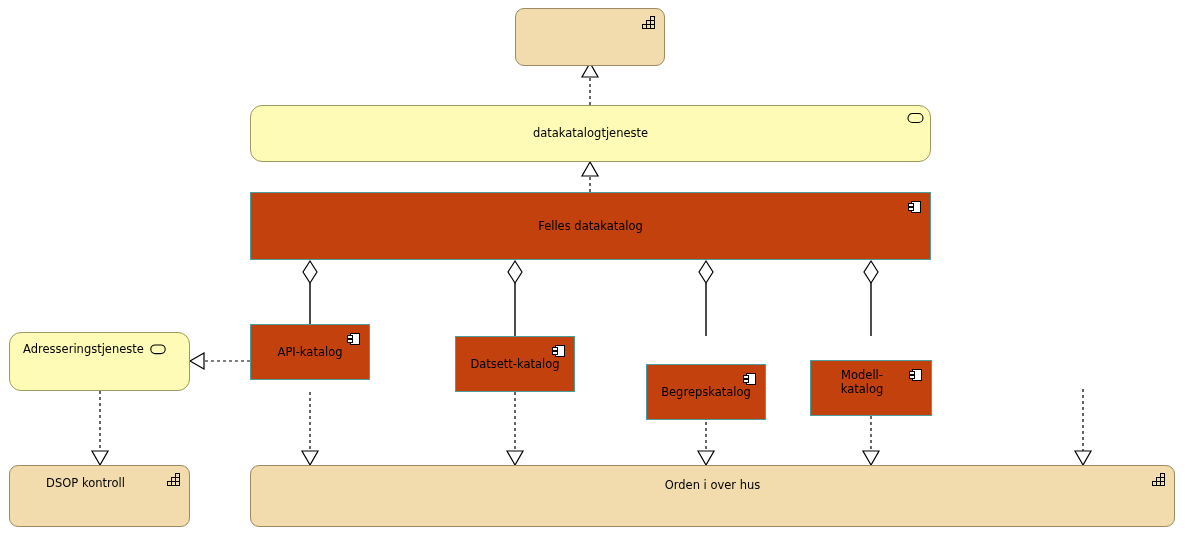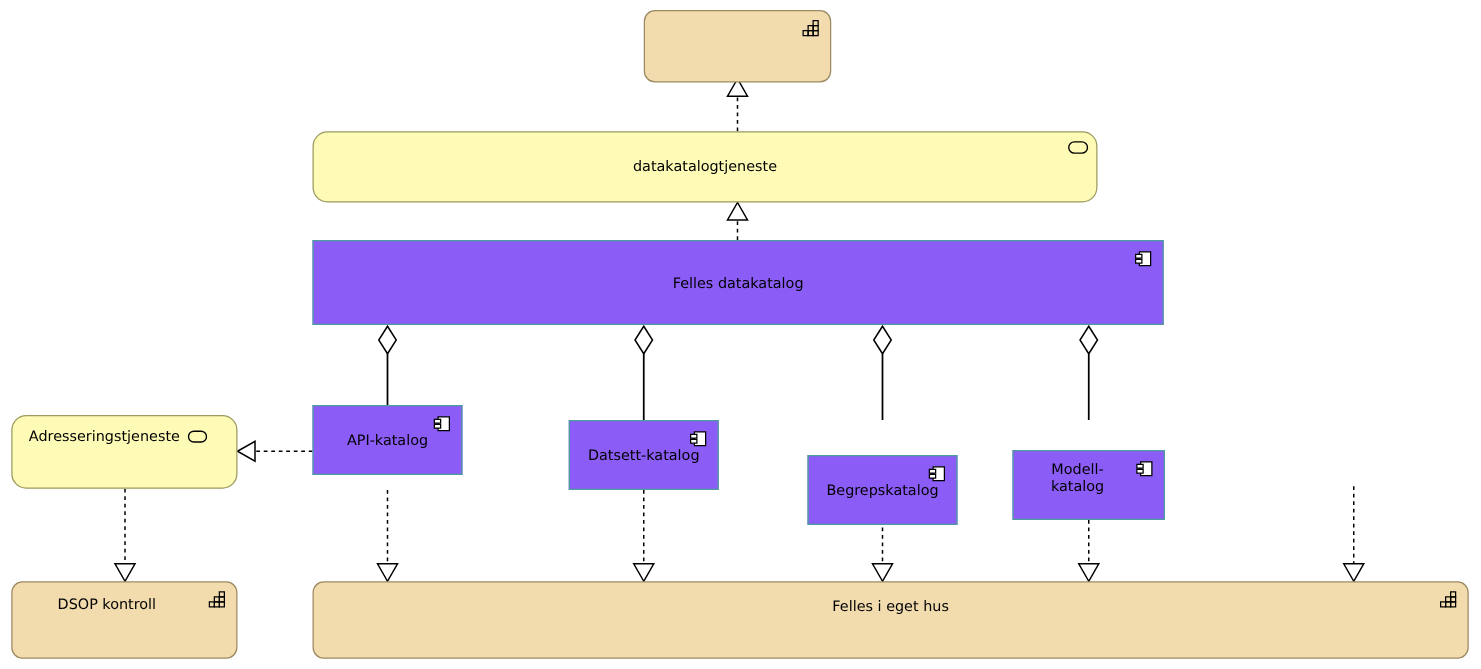--- a/index.html
+++ b/index.html
@@ -46,21 +46,21 @@
     background: #f2dcae;
     border-color: #9c8a63;
     border-radius: 9px;
   }
   .node.service {
     background: #fdfbb5;
     border-color: #9c9a5f;
     border-radius: 12px;
   }
   .node.component {
-    background: #8b5cf6;
+    background: #c2410c;
     border-color: #4c9e9e;
     border-radius: 0;
   }
   
   .node.top-label {
     align-items: flex-start;
     padding-top: 9px;
   }
   .node.mid-label {
     align-items: center;
@@ -162,21 +162,21 @@
           <rect x="5.5" y="9.5" width="4" height="4"></rect>
           <rect x="9.5" y="9.5" width="4" height="4"></rect>
           <rect x="5.5" y="5.5" width="4" height="4"></rect>
           <rect x="9.5" y="5.5" width="4" height="4"></rect>
           <rect x="9.5" y="1.5" width="4" height="4"></rect>
         </g>
       </svg>
     </span>
   </div>
 
-  <div class="node service mid-label" style="left:250px; top:105px; width:628px; height:57px;">
+  <div class="node service mid-label" style="left:250px; top:105px; width:681px; height:57px;">
     <span class="badge">
       <svg width="17" height="12" viewBox="0 0 17 12" xmlns="http://www.w3.org/2000/svg">
         <rect x="1" y="1.5" width="15" height="9" rx="4.5" ry="4.5" fill="none" stroke="#000" stroke-width="1.1"></rect>
       </svg>
     </span>
     <span class="label">datakatalogtjeneste</span>
   </div>
 
   <div class="node component mid-label" style="left:250px; top:192px; width:681px; height:68px;">
     <span class="badge">
@@ -278,16 +278,16 @@
         <g fill="none" stroke="#000" stroke-width="1">
           <rect x="1.5" y="9.5" width="4" height="4"></rect>
           <rect x="5.5" y="9.5" width="4" height="4"></rect>
           <rect x="9.5" y="9.5" width="4" height="4"></rect>
           <rect x="5.5" y="5.5" width="4" height="4"></rect>
           <rect x="9.5" y="5.5" width="4" height="4"></rect>
           <rect x="9.5" y="1.5" width="4" height="4"></rect>
         </g>
       </svg>
     </span>
-    <span class="label">Felles i eget hus</span>
+    <span class="label">Orden i over hus</span>
   </div>
 
 </div>
 
 </body></html>

